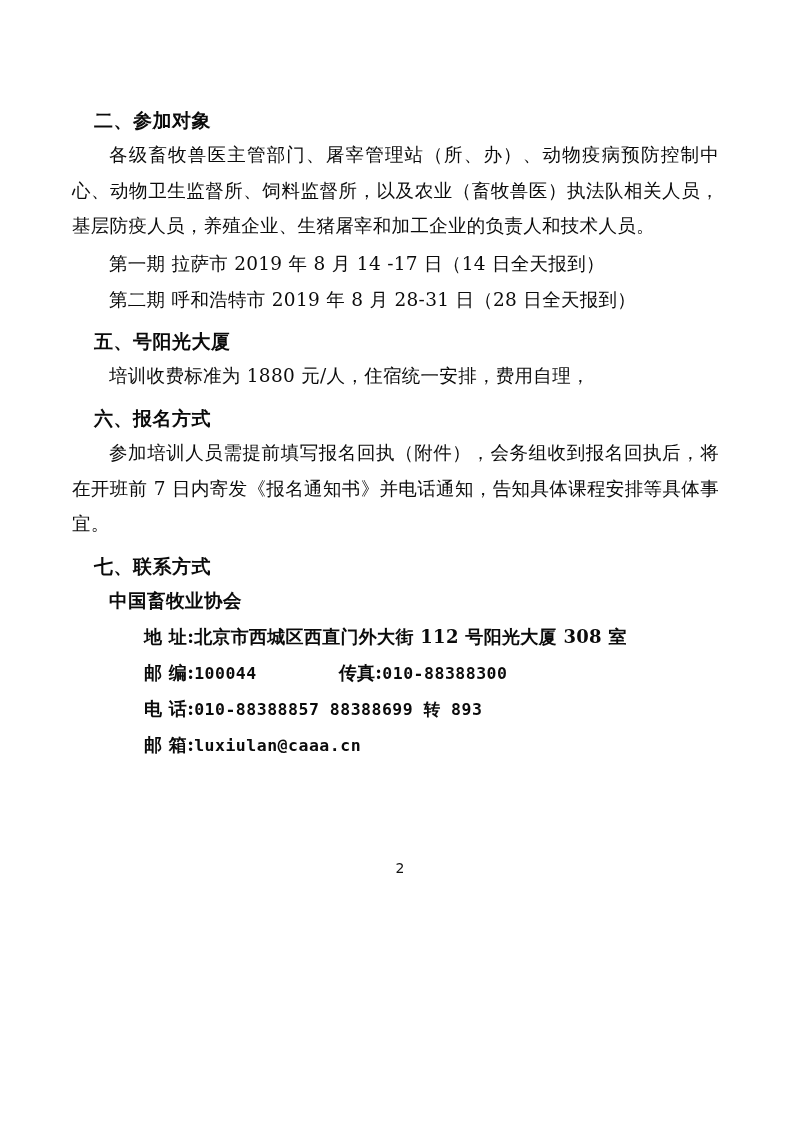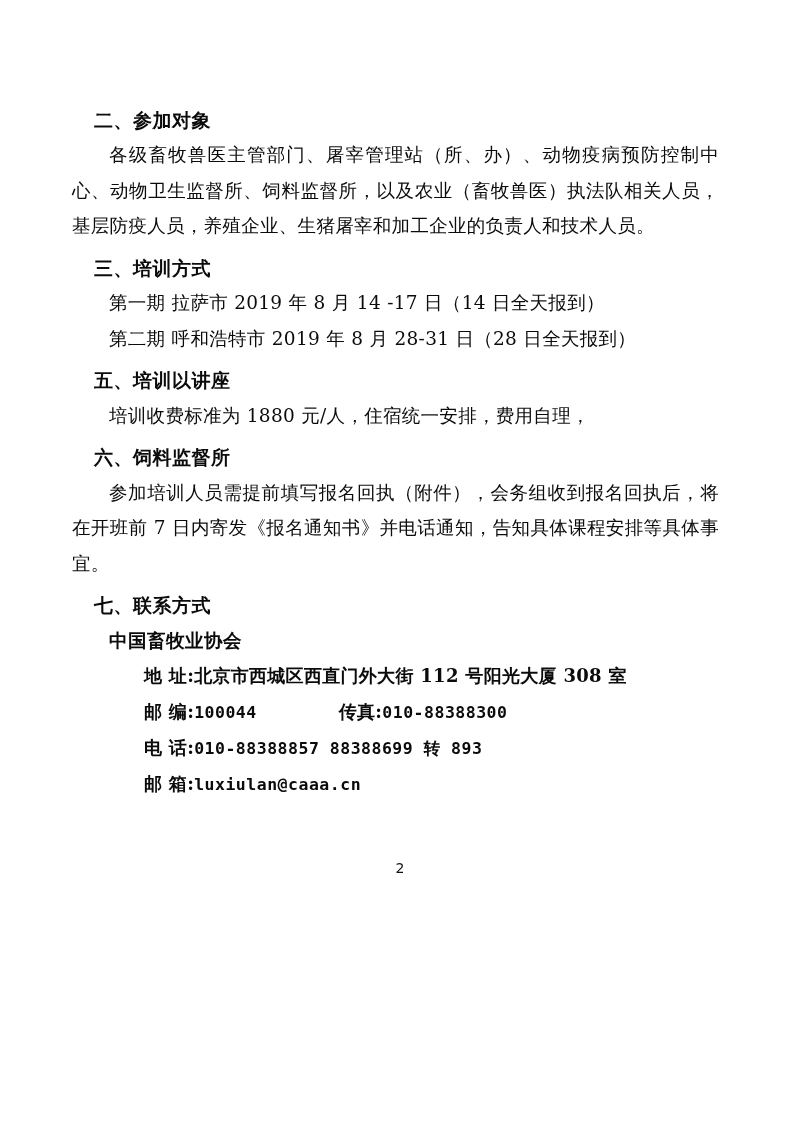--- a/index.html
+++ b/index.html
@@ -92,29 +92,28 @@
 </style>
 </head>
 <body>
 
 <div class="page">
   <div class="doc-body">
 
     <div class="section-heading">二、参加对象</div>
     <p class="para">各级畜牧兽医主管部门、屠宰管理站（所、办）、动物疫病预防控制中心、动物卫生监督所、饲料监督所，以及农业（畜牧兽医）执法队相关人员，基层防疫人员，养殖企业、生猪屠宰和加工企业的负责人和技术人员。</p>
 
-    <div class="section-heading">三、培训方式</div>
 
     <p class="line-item">第一期 拉萨市 2019 年 8 月 14 -17 日（14 日全天报到）</p>
     <p class="line-item">第二期 呼和浩特市 2019 年 8 月 28-31 日（28 日全天报到）</p>
 
-    <div class="section-heading">五、培训以讲座</div>
+    <div class="section-heading">五、号阳光大厦</div>
     <p class="para">培训收费标准为 1880 元/人，住宿统一安排，费用自理，</p>
 
-    <div class="section-heading">六、饲料监督所</div>
+    <div class="section-heading">六、报名方式</div>
     <p class="para">参加培训人员需提前填写报名回执（附件），会务组收到报名回执后，将在开班前 7 日内寄发《报名通知书》并电话通知，告知具体课程安排等具体事宜。</p>
 
     <div class="section-heading">七、联系方式</div>
     <p class="org-name">中国畜牧业协会</p>
 
     <p class="contact-line">
       <span class="lbl">地 址:</span><span>北京市西城区西直门外大街 112 号阳光大厦 308 室</span>
     </p>
 
     <p class="contact-line">

